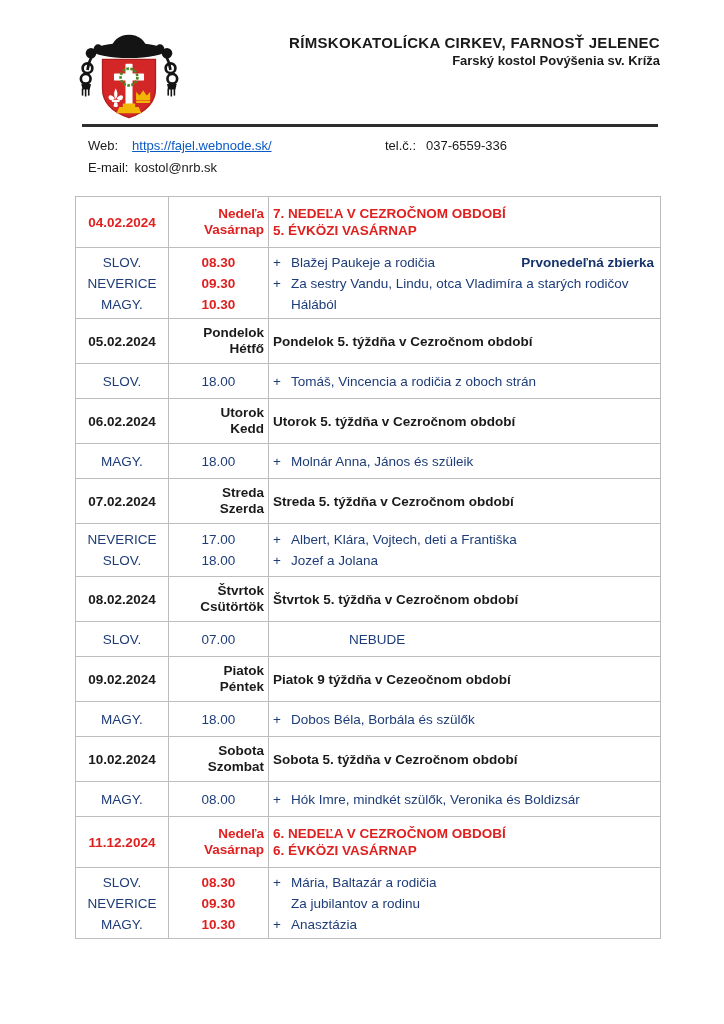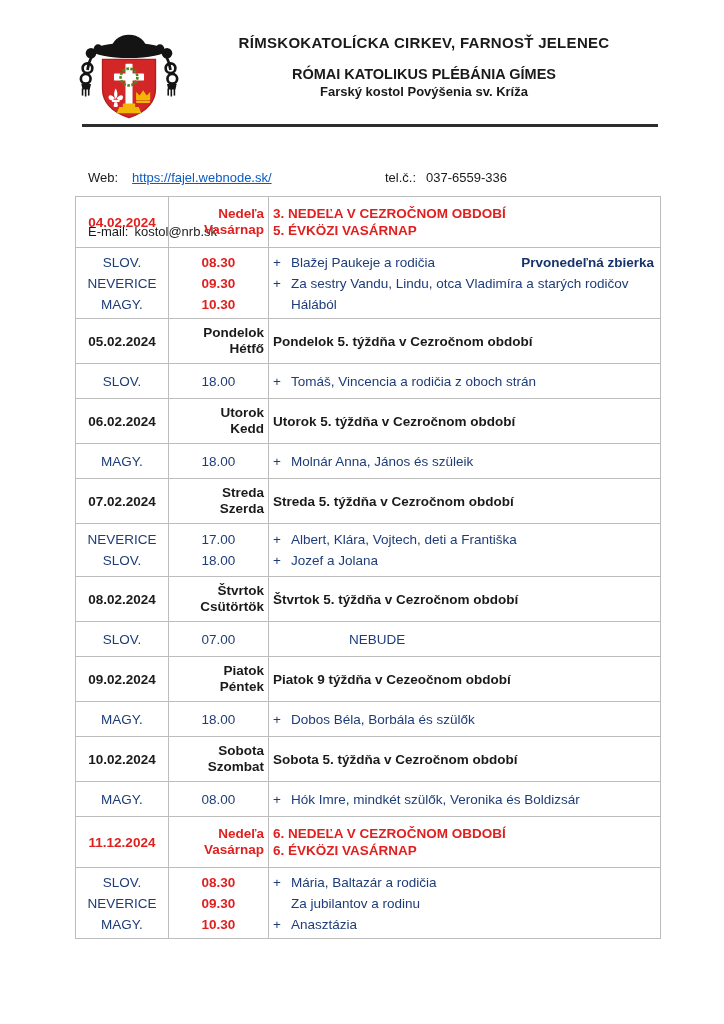--- a/index.html
+++ b/index.html
@@ -2,30 +2,30 @@
 <html><head>
 <meta charset="utf-8">
 <style>
   html,body{margin:0;padding:0;background:#fff;}
   body{width:724px;height:1024px;position:relative;font-family:"Liberation Sans",sans-serif;color:#1a1a1a;}
   .page{position:absolute;inset:0;background:#fff;overflow:hidden;}
 
   
   .header{position:absolute;top:24px;left:76px;width:584px;display:flex;}
   .crest{width:112px;flex:0 0 112px;}
-  .titles{flex:1;text-align:center;padding-top:10px;}
+  .titles{flex:1;text-align:right;padding-top:10px;}
   .t1{font-size:15px;font-weight:bold;letter-spacing:.3px;}
   .t2{font-size:14.5px;font-weight:bold;margin-top:15px;}
   .t3{font-size:13px;font-weight:bold;margin-top:2px;}
 
   .rule{position:absolute;top:124px;left:82px;width:576px;height:3px;background:#2d2d2d;}
 
   
   .contact{position:absolute;top:136px;left:88px;width:572px;font-size:13px;display:grid;grid-template-columns:297px 1fr;row-gap:2px;line-height:20px;}
-  .contact .lbl{display:inline-block;margin-top:32px;}
+  .contact .lbl{display:inline-block;}
   .contact a{color:#0b5bc4;text-decoration:underline;}
   .web-lbl{margin-right:14px;}
   .tel-lbl{margin-right:10px;}
   .iban-lbl{margin-right:6px;}
   .email-lbl{margin-right:6px;}
 
   
   table.schedule{position:absolute;top:196px;left:75px;width:585px;border-collapse:collapse;table-layout:fixed;font-size:13.5px;}
   table.schedule td{border:1px solid #bdbdbd;padding:2px 4px;vertical-align:middle;overflow:hidden;}
   tr.h40 td{height:40px;}
@@ -106,21 +106,20 @@
         </g>
 
         <g fill="#f2b705">
           <rect x="53" y="90" width="14" height="4" rx="1"></rect>
           <path d="M49,94 h22 l3,7 h-28 z"></path>
         </g>
       </svg>
     </div>
     <div class="titles">
       <div class="t1">RÍMSKOKATOLÍCKA CIRKEV, FARNOSŤ JELENEC</div>
-      <div class="t2">RÓMAI KATOLIKUS PLÉBÁNIA GÍMES</div>
       <div class="t3">Farský kostol Povýšenia sv. Kríža</div>
     </div>
   </div>
 
   <div class="rule"></div>
 
   <div class="contact">
     <div>
       <span class="lbl web-lbl">Web:</span><a href="#">https://fajel.webnode.sk/</a>
     </div>
@@ -139,21 +138,21 @@
         <col style="width:392px">
       </colgroup>
     <tbody id="schedule-body">
         <tr class="day-row red-day h46">
           <td class="c-date">04.02.2024</td>
           <td class="c-day">
             <div>Nedeľa</div>
             <div>Vasárnap</div>
           </td>
           <td class="c-title">
-            <div>3. NEDEĽA V CEZROČNOM OBDOBÍ</div>
+            <div>7. NEDEĽA V CEZROČNOM OBDOBÍ</div>
             <div>5. ÉVKÖZI VASÁRNAP</div>
           </td>
         </tr>
         <tr class="mass-row h66">
           <td class="c-place">
             <div>SLOV.</div>
             <div>NEVERICE</div>
             <div>MAGY.</div>
           </td>
           <td class="c-time">

